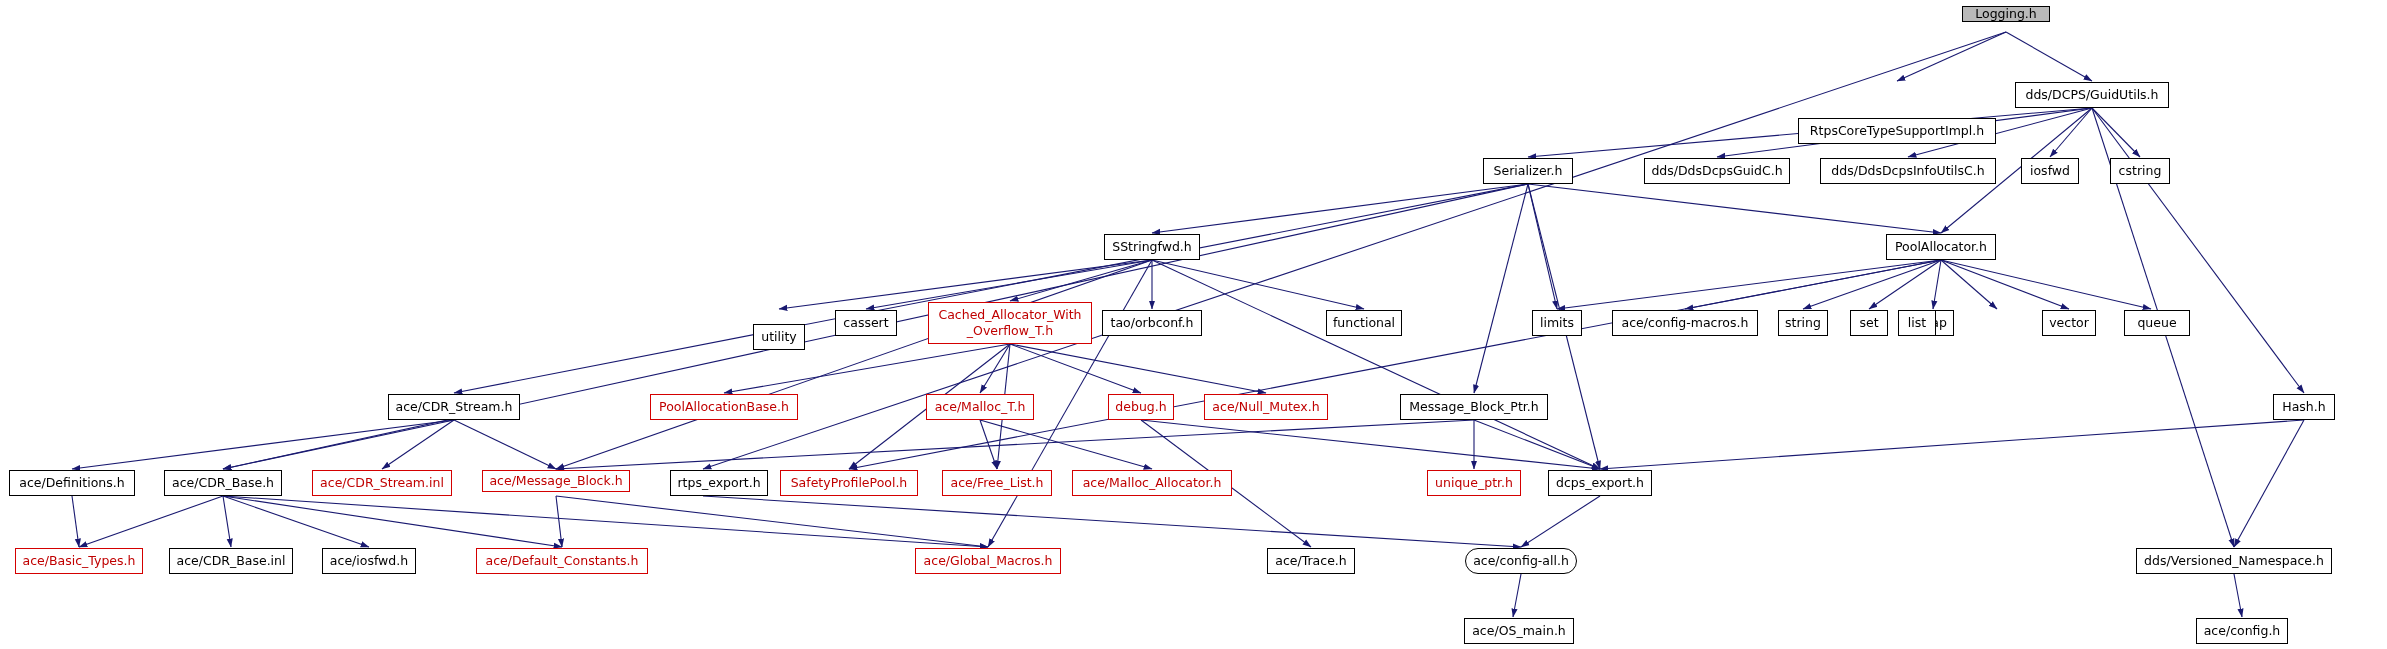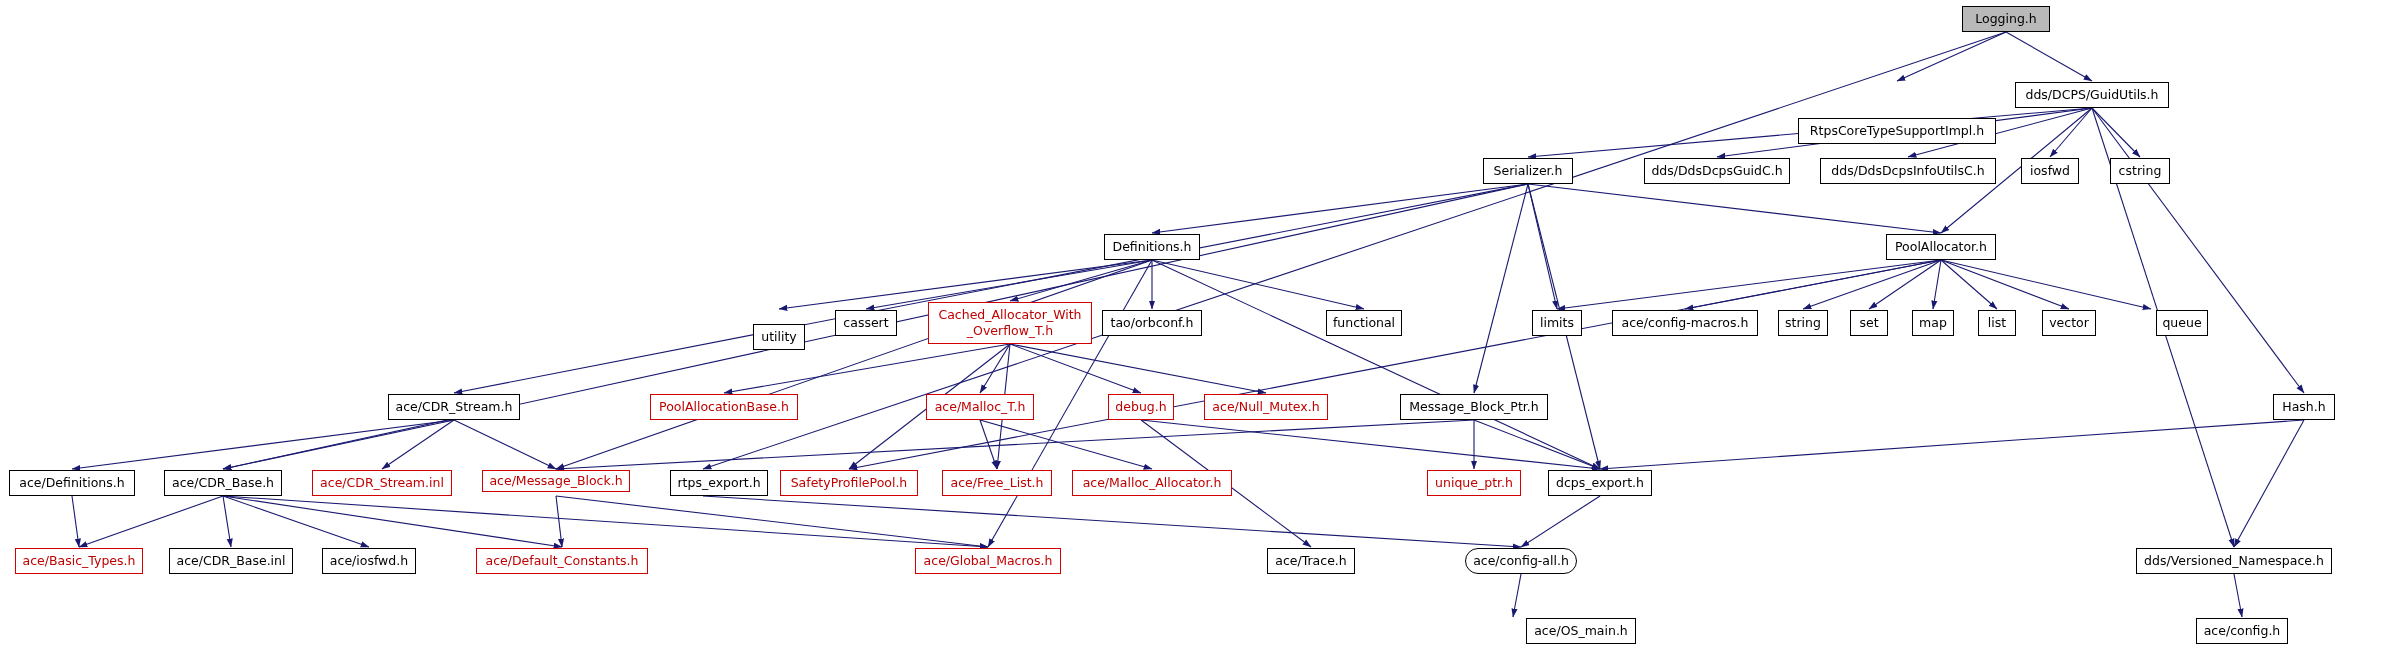--- a/index.html
+++ b/index.html
@@ -90,44 +90,44 @@
         <line x1="223" y1="496" x2="562" y2="547" marker-end="url(#ah)"></line>
         <line x1="223" y1="496" x2="988" y2="547" marker-end="url(#ah)"></line>
         <line x1="556" y1="496" x2="562" y2="547" marker-end="url(#ah)"></line>
         <line x1="556" y1="496" x2="988" y2="547" marker-end="url(#ah)"></line>
         <line x1="703" y1="496" x2="1521" y2="547" marker-end="url(#ah)"></line>
         <line x1="1600" y1="496" x2="1521" y2="547" marker-end="url(#ah)"></line>
         <line x1="1521" y1="574" x2="1513" y2="617" marker-end="url(#ah)"></line>
         <line x1="2234" y1="574" x2="2242" y2="617" marker-end="url(#ah)"></line>
       </g>
     </svg>
-<div class="node root" style="left: 1962px; top: 6px; width: 88px; height: 26px;">Logging.h</div>
+<div class="node root" style="left: 1962px; top: 6px; width: 88px; height: 16px;">Logging.h</div>
     <div class="node normal" style="left: 1798px; top: 82px; width: 198px; height: 26px; margin-top: 36px;">RtpsCoreTypeSupportImpl.h</div>
     <div class="node normal" style="left: 2015px; top: 82px; width: 154px; height: 26px;">dds/DCPS/GuidUtils.h</div>
     <div class="node normal" style="left: 1483px; top: 158px; width: 90px; height: 26px;">Serializer.h</div>
     <div class="node normal" style="left: 1644px; top: 158px; width: 146px; height: 26px;">dds/DdsDcpsGuidC.h</div>
     <div class="node normal" style="left: 1820px; top: 158px; width: 176px; height: 26px;">dds/DdsDcpsInfoUtilsC.h</div>
     <div class="node normal" style="left: 2021px; top: 158px; width: 58px; height: 26px;">iosfwd</div>
     <div class="node normal" style="left: 2110px; top: 158px; width: 60px; height: 26px;">cstring</div>
-    <div class="node normal" style="left: 1104px; top: 234px; width: 96px; height: 26px;">Definitions.h</div>
+    <div class="node normal" style="left: 1104px; top: 234px; width: 96px; height: 26px;">SStringfwd.h</div>
     <div class="node normal" style="left: 1886px; top: 234px; width: 110px; height: 26px;">PoolAllocator.h</div>
     <div class="node normal" style="left: 753px; top: 310px; width: 52px; height: 26px; margin-top: 14px;">utility</div>
     <div class="node normal" style="left: 835px; top: 310px; width: 62px; height: 26px;">cassert</div>
     <div class="node truncated" style="left: 928px; top: 302px; width: 164px; height: 42px;">Cached_Allocator_With
 _Overflow_T.h</div>
     <div class="node normal" style="left: 1102px; top: 310px; width: 100px; height: 26px;">tao/orbconf.h</div>
     <div class="node normal" style="left: 1326px; top: 310px; width: 76px; height: 26px;">functional</div>
     <div class="node normal" style="left: 1532px; top: 310px; width: 50px; height: 26px;">limits</div>
     <div class="node normal" style="left: 1612px; top: 310px; width: 146px; height: 26px;">ace/config-macros.h</div>
     <div class="node normal" style="left: 1778px; top: 310px; width: 50px; height: 26px;">string</div>
     <div class="node normal" style="left: 1850px; top: 310px; width: 38px; height: 26px;">set</div>
     <div class="node normal" style="left: 1912px; top: 310px; width: 42px; height: 26px;">map</div>
-    <div class="node normal" style="left: 1978px; top: 310px; width: 38px; height: 26px;">list</div>
+    <div class="node normal" style="left: 1898px; top: 310px; width: 38px; height: 26px;">list</div>
     <div class="node normal" style="left: 2042px; top: 310px; width: 54px; height: 26px;">vector</div>
-    <div class="node normal" style="left: 2124px; top: 310px; width: 52px; height: 26px; margin-left: 32px;">queue</div>
+    <div class="node normal" style="left: 2124px; top: 310px; width: 66px; height: 26px;">queue</div>
     <div class="node normal" style="left: 388px; top: 394px; width: 132px; height: 26px; text-align: right;">ace/CDR_Stream.h</div>
     <div class="node truncated" style="left: 650px; top: 394px; width: 148px; height: 26px;">PoolAllocationBase.h</div>
     <div class="node truncated" style="left: 926px; top: 394px; width: 108px; height: 26px;">ace/Malloc_T.h</div>
     <div class="node truncated" style="left: 1108px; top: 394px; width: 66px; height: 26px;">debug.h</div>
     <div class="node truncated" style="left: 1204px; top: 394px; width: 124px; height: 26px;">ace/Null_Mutex.h</div>
     <div class="node normal" style="left: 1400px; top: 394px; width: 148px; height: 26px;">Message_Block_Ptr.h</div>
     <div class="node normal" style="left: 2273px; top: 394px; width: 62px; height: 26px;">Hash.h</div>
     <div class="node normal" style="left: 9px; top: 470px; width: 126px; height: 26px;">ace/Definitions.h</div>
     <div class="node normal" style="left: 164px; top: 470px; width: 118px; height: 26px;">ace/CDR_Base.h</div>
     <div class="node truncated" style="left: 312px; top: 470px; width: 140px; height: 26px;">ace/CDR_Stream.inl</div>
@@ -139,15 +139,15 @@
     <div class="node truncated" style="left: 1427px; top: 470px; width: 94px; height: 26px;">unique_ptr.h</div>
     <div class="node normal" style="left: 1548px; top: 470px; width: 104px; height: 26px;">dcps_export.h</div>
     <div class="node truncated" style="left: 15px; top: 548px; width: 128px; height: 26px;">ace/Basic_Types.h</div>
     <div class="node normal" style="left: 169px; top: 548px; width: 124px; height: 26px;">ace/CDR_Base.inl</div>
     <div class="node normal" style="left: 322px; top: 548px; width: 94px; height: 26px;">ace/iosfwd.h</div>
     <div class="node truncated" style="left: 476px; top: 548px; width: 172px; height: 26px;">ace/Default_Constants.h</div>
     <div class="node truncated" style="left: 915px; top: 548px; width: 146px; height: 26px;">ace/Global_Macros.h</div>
     <div class="node normal" style="left: 1267px; top: 548px; width: 88px; height: 26px;">ace/Trace.h</div>
     <div class="node normal" style="left: 1465px; top: 548px; width: 112px; height: 26px; border-radius: 13px;">ace/config-all.h</div>
     <div class="node normal" style="left: 2136px; top: 548px; width: 196px; height: 26px;">dds/Versioned_Namespace.h</div>
-    <div class="node normal" style="left: 1526px; top: 618px; width: 110px; height: 26px;">ace/OS_main.h</div>
+    <div class="node normal" style="left: 1464px; top: 618px; width: 110px; height: 26px;">ace/OS_main.h</div>
     <div class="node normal" style="left: 2196px; top: 618px; width: 92px; height: 26px;">ace/config.h</div>
   </div>
 
 </body></html>

